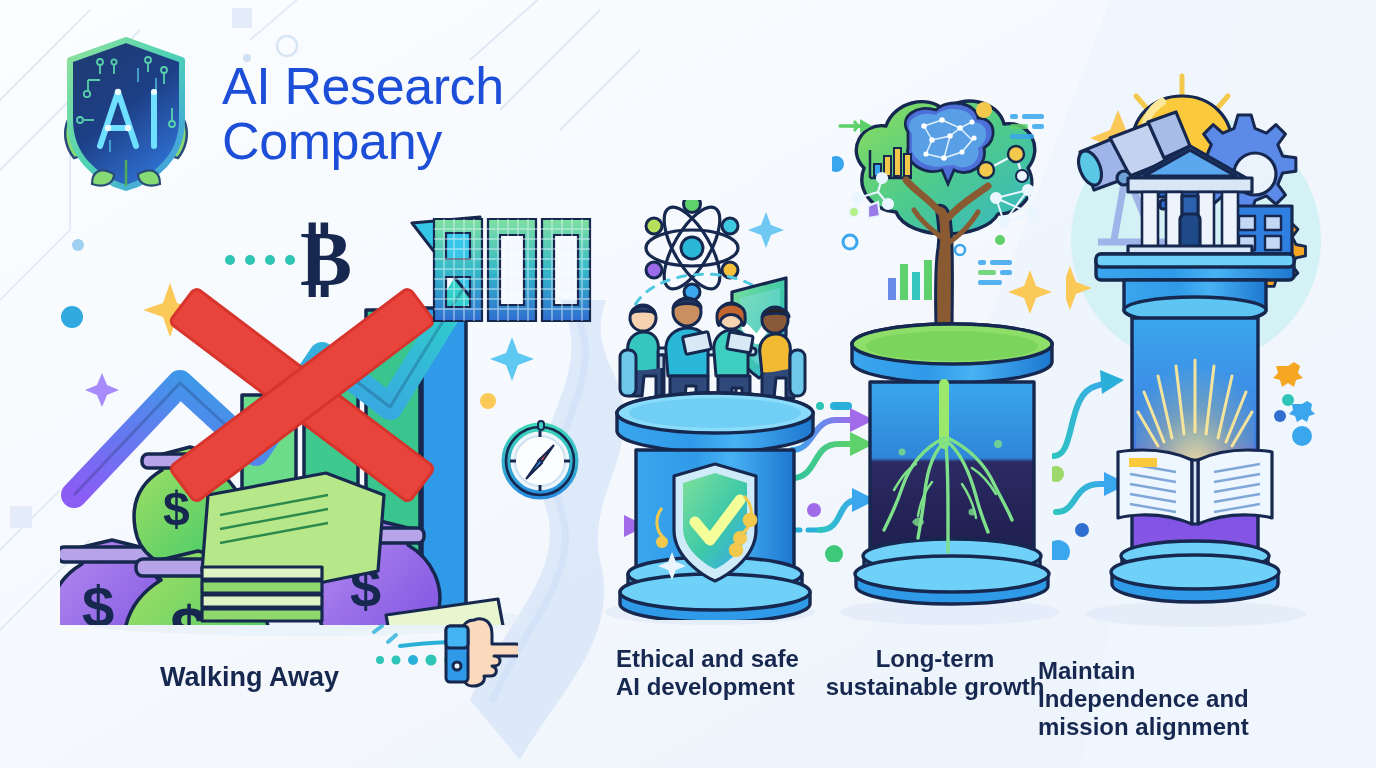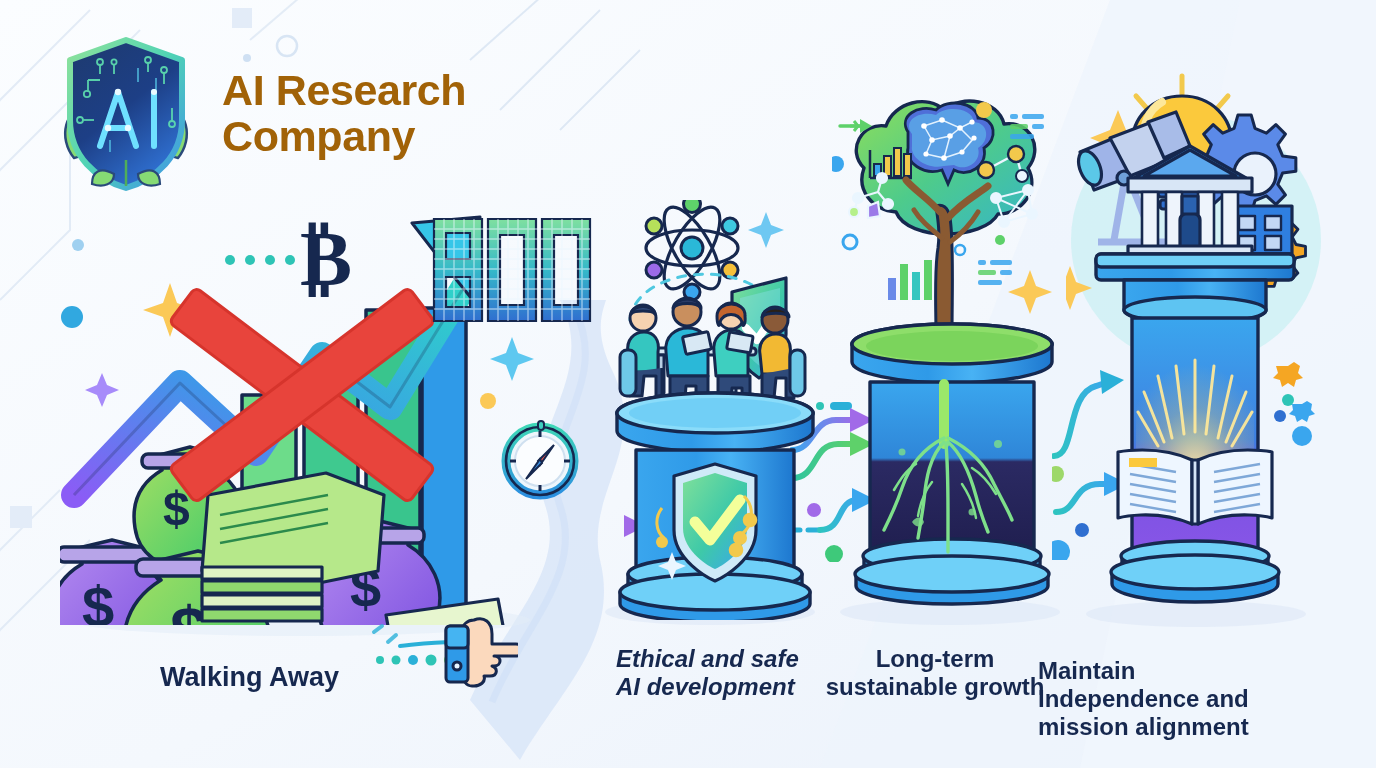--- a/index.html
+++ b/index.html
@@ -10,31 +10,31 @@
     position:relative;
   }
   #stage { position:absolute; inset:0; width:1376px; height:768px; }
   .bg-svg { position:absolute; inset:0; width:1376px; height:768px; }
   .layer { position:absolute; }
 
   
   #header { position:absolute; left:52px; top:34px; display:flex; align-items:center; gap:22px; }
   #logo-shield { width:148px; height:160px; }
   #brand-title {
-    font-size:43px; line-height:1.06; font-weight:700; letter-spacing:-0.4px;
-    color:#a16207; white-space:pre-line;
+    font-size:52px; line-height:1.06; font-weight:400; letter-spacing:-0.4px;
+    color:#1d4ed8; white-space:pre-line;
   }
 
   
   .caption {
     position:absolute; color:#16284f; font-weight:700;
     font-size:24px; line-height:1.17; white-space:pre-line;
   }
   #cap-0 { left:160px; top:662px; font-size:27px; }
-  #cap-1 { left:620px; top:645px;font-style:italic; }
+  #cap-1 { left:620px; top:645px; }
   #cap-2 { left:872px; top:645px; text-align:center; width:212px; left:869px; }
   #cap-3 { left:1140px; top:621px; text-align:center; width:0; }
   #cap-3 { left:1038px; top:657px; width:320px; text-align:left; }
   #cap-2 { left:820px; top:645px; width:230px; text-align:center; }
   #cap-1 { left:616px; top:645px; width:200px; text-align:left; }
 </style>
 </head>
 <body>
 
 <div id="stage">

